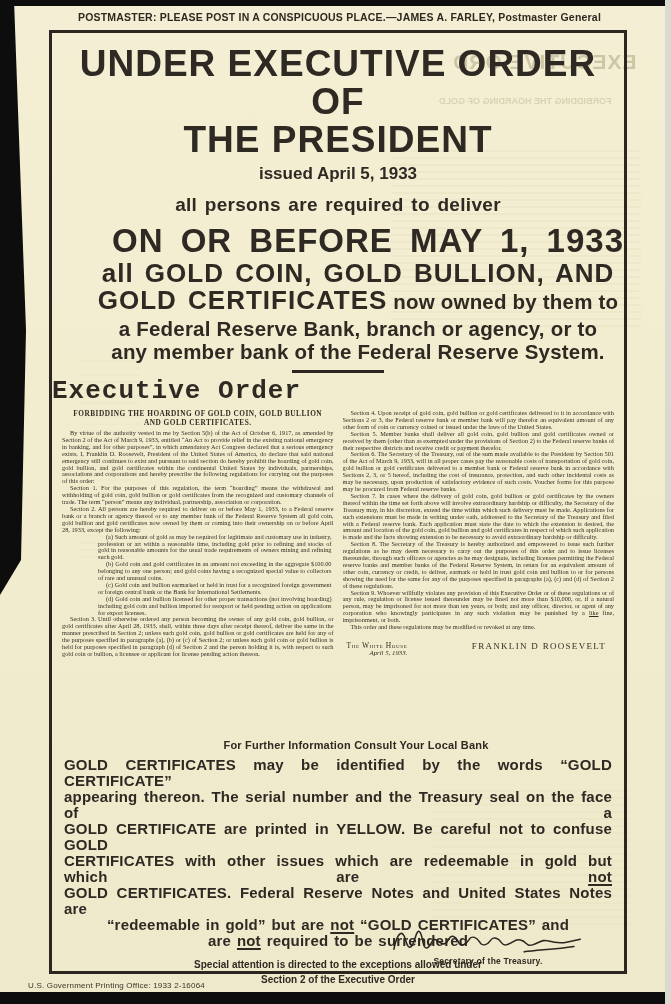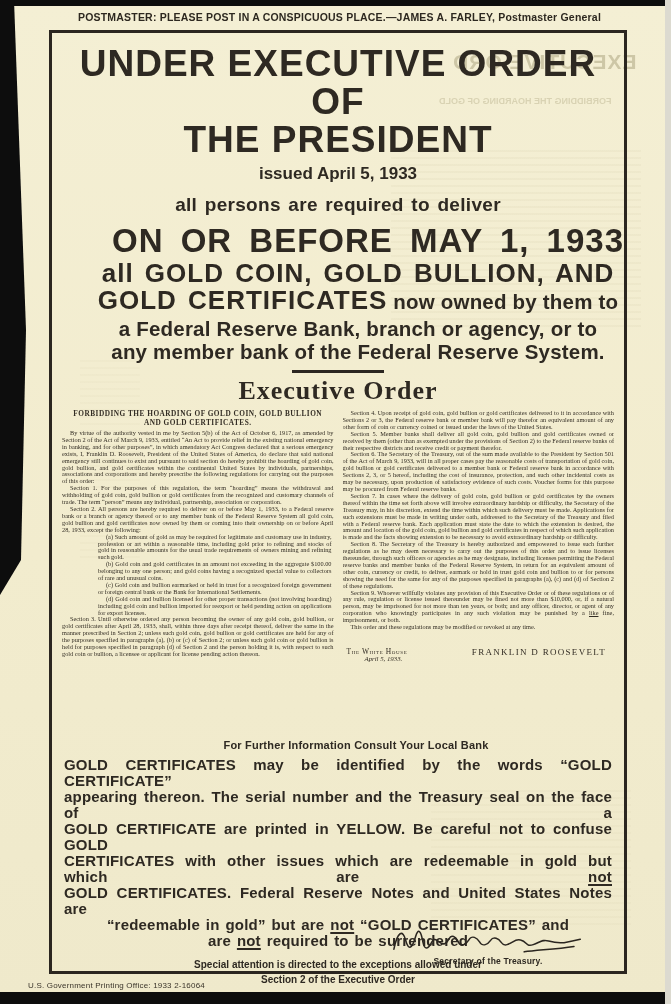--- a/index.html
+++ b/index.html
@@ -34,31 +34,31 @@
   .issued{margin-top:5px;text-align:center;font-weight:bold;font-size:17px;}
   .require{margin-top:10px;text-align:center;font-weight:bold;font-size:19px;letter-spacing:.3px;word-spacing:2px;}
   .deadline{margin-top:6px;text-align:right;font-weight:bold;font-size:33px;letter-spacing:1px;word-spacing:7px;}
   .items{font-weight:bold;text-align:center;padding-left:40px;}
   .items .big{font-size:26px;line-height:27px;letter-spacing:1px;word-spacing:3px;}
   .items .med{font-size:20.5px;line-height:23px;letter-spacing:.2px;}
   .mix{line-height:27px;}
   .rule{height:3px;background:#2b2620;}
   .rule1{width:92px;margin:7px auto 3px auto;}
   .rule2{width:120px;margin:9px auto 0 auto;transform:translateX(-14px);}
-  .script-title{text-align:center;font-family:Liberation Serif, serif;font-weight:bold;
+  .script-title{font-family:Liberation Mono, monospace;font-weight:bold;
                 font-size:26px;letter-spacing:1px;margin-top:0;}
   
   .columns{display:flex;gap:9px;margin:4px 10px 0 10px;height:326px;overflow:hidden;
            font-family:"Liberation Serif",serif;font-size:6.3px;line-height:6.9px;color:#332d24;}
   .col{flex:1 1 0;overflow:hidden;}
   .col-head{text-align:center;font-weight:bold;font-size:7.3px;line-height:8.5px;letter-spacing:.5px;}
   .col p{margin:0;text-align:justify;text-indent:8px;}
   .col p.sub{margin-left:36px;margin-right:2px;}
   .col u{text-underline-offset:1px;}
-  .wh-row{display:flex;justify-content:space-between;margin-top:18px;padding:0 8px 0 4px;}
+  .wh-row{display:flex;justify-content:space-between;margin-top:12px;padding:0 8px 0 4px;text-align:right;}
   .wh-name{font-variant:small-caps;letter-spacing:.6px;font-size:7.5px;}
   .wh-date{font-style:italic;padding-left:18px;font-size:6.8px;}
   .fdr{font-size:9px;letter-spacing:1.3px;}
   .consult{margin-top:3px;text-align:center;font-weight:bold;font-size:11px;letter-spacing:.2px;padding-left:36px;}
   .goldcert{margin:6px 12px 0 12px;font-weight:bold;font-size:15px;line-height:16px;
             letter-spacing:.2px;word-spacing:1.5px;}
   .goldcert .j{text-align:justify;text-align-last:justify;}
   .goldcert .c{text-align:center;text-align-last:center;}
   .goldcert u{text-decoration-thickness:2px;text-underline-offset:2px;}
   .special{margin-top:8px;text-align:center;font-weight:bold;font-size:10px;line-height:15px;}

